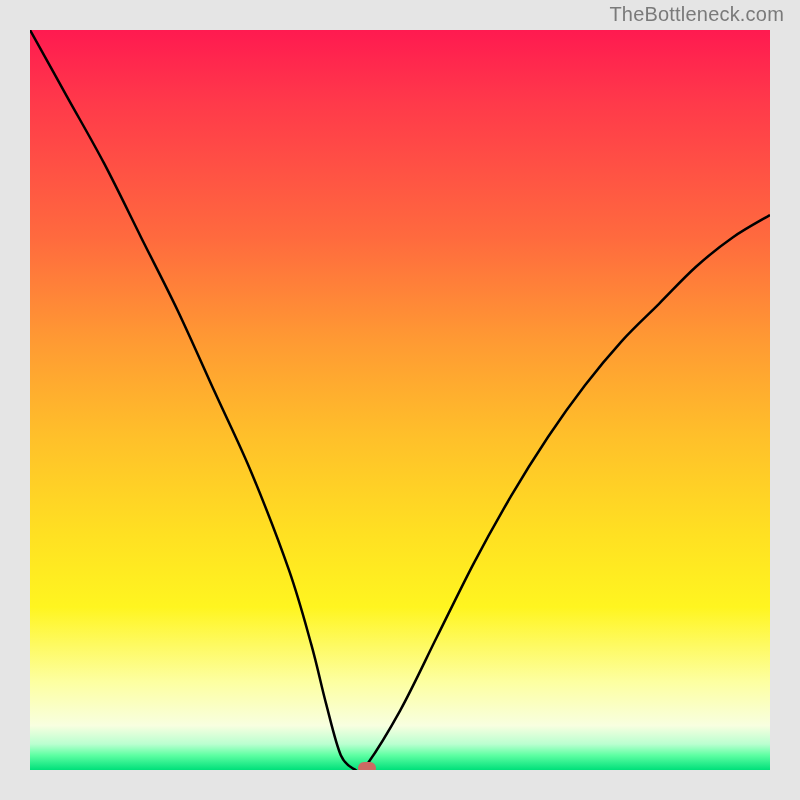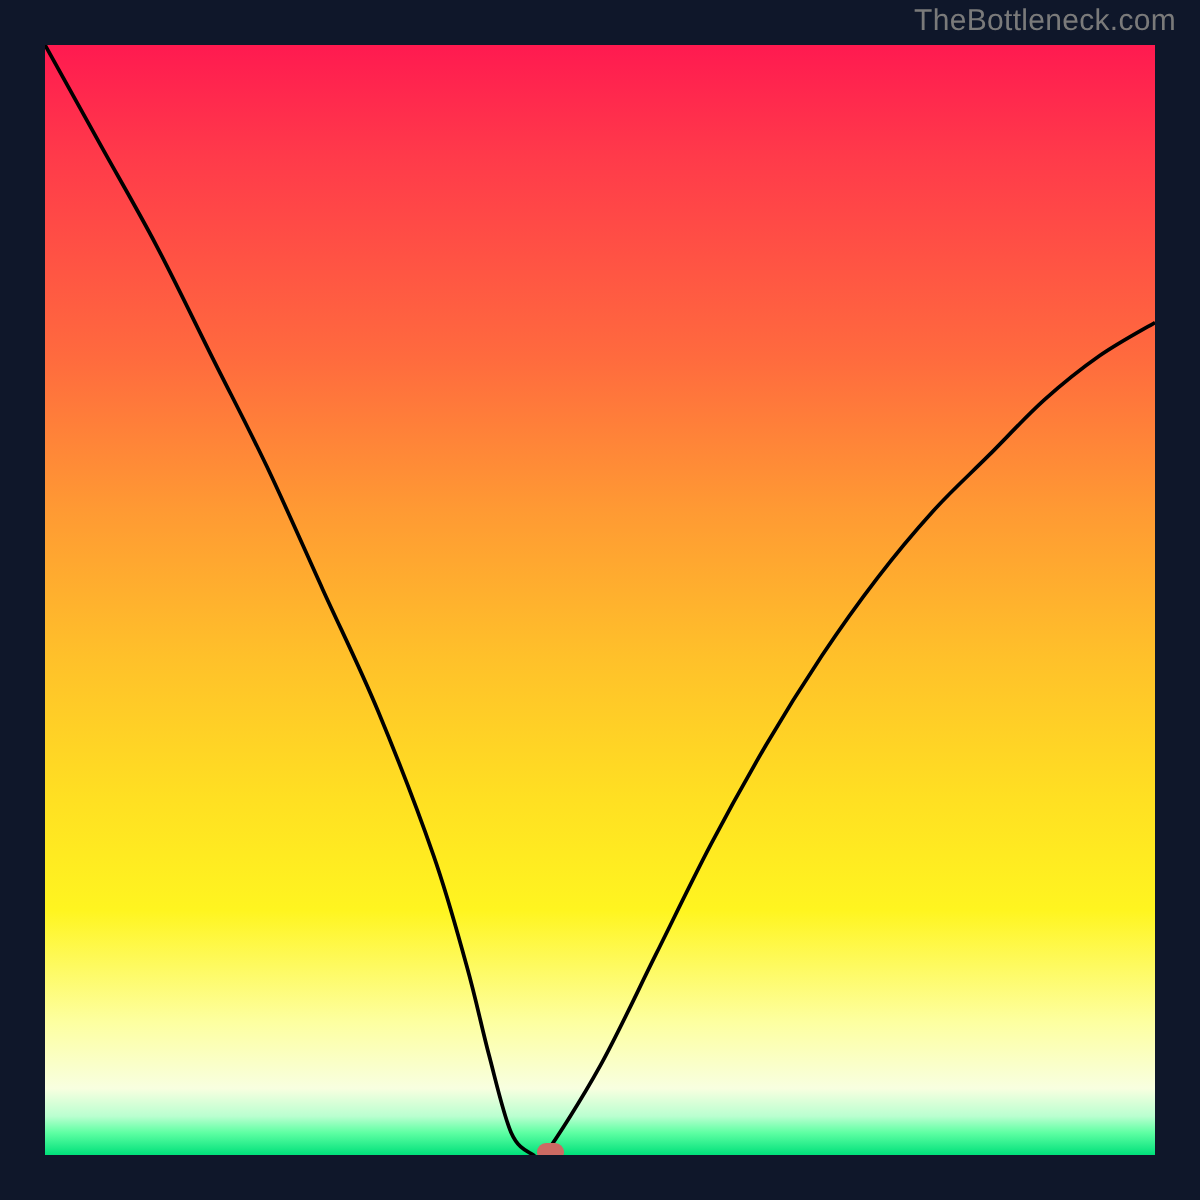--- a/index.html
+++ b/index.html
@@ -10,21 +10,21 @@
     background: #000;
     overflow: hidden;
     font-family: Arial, Helvetica, sans-serif;
   }
   .frame {
     position: absolute;
     left: 0;
     top: 0;
     width: 800px;
     height: 800px;
-    background: #0f172a;
+    background: #e5e5e5;
   }
   .plot-area {
     position: absolute;
     left: 30px;
     top: 30px;
     width: 740px;
     height: 740px;
     overflow: hidden;
   }
   .gradient {

